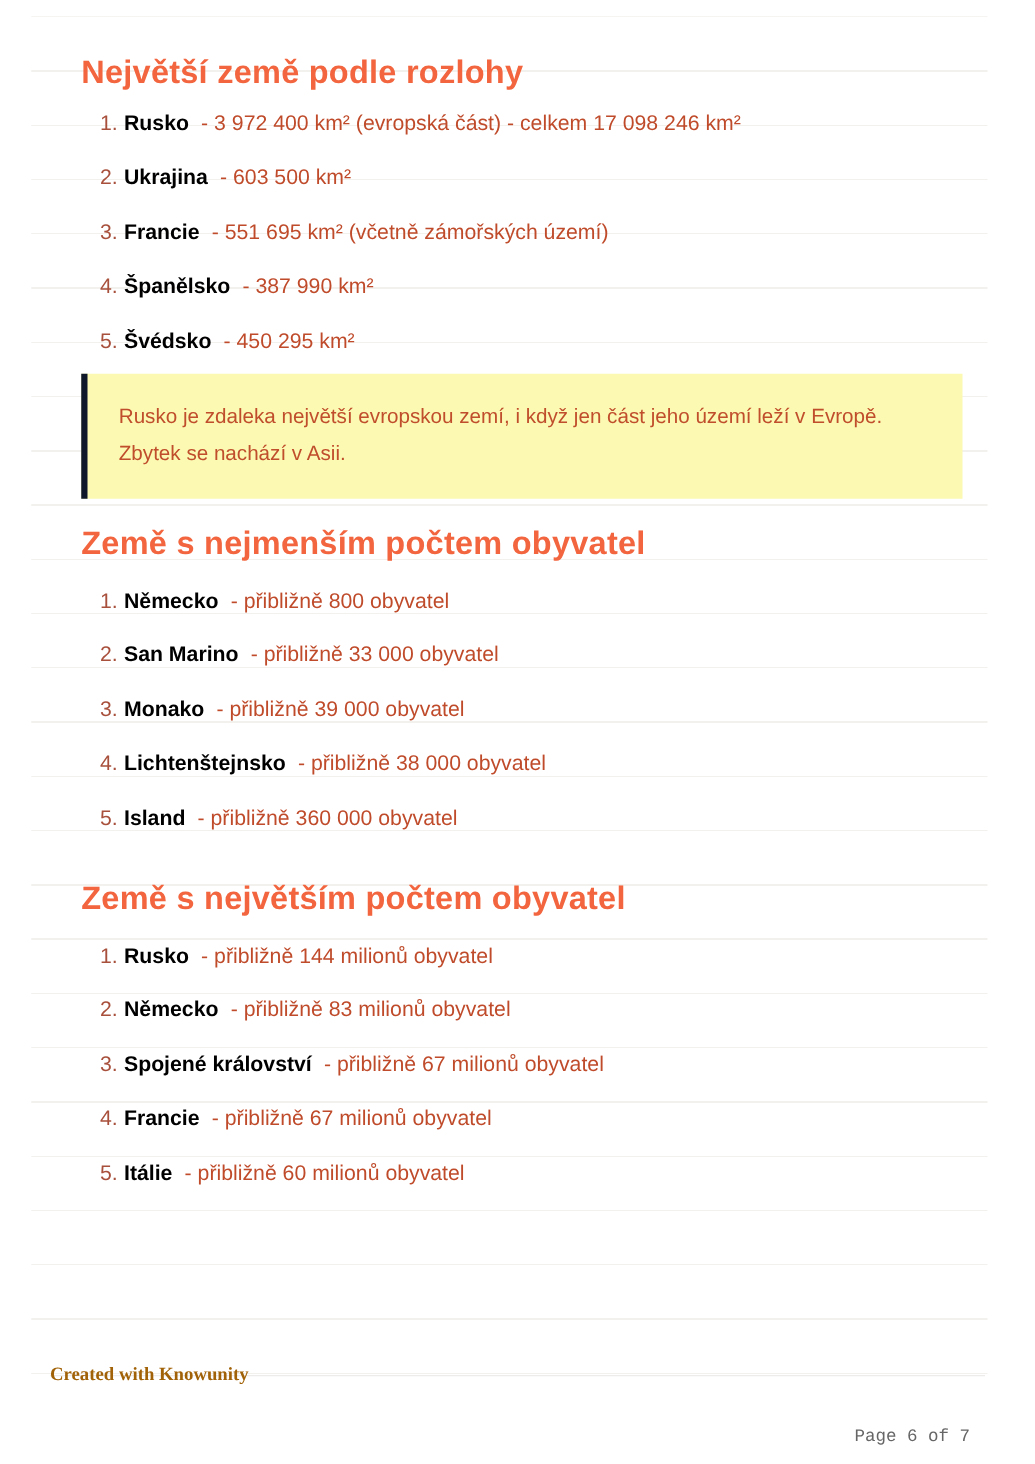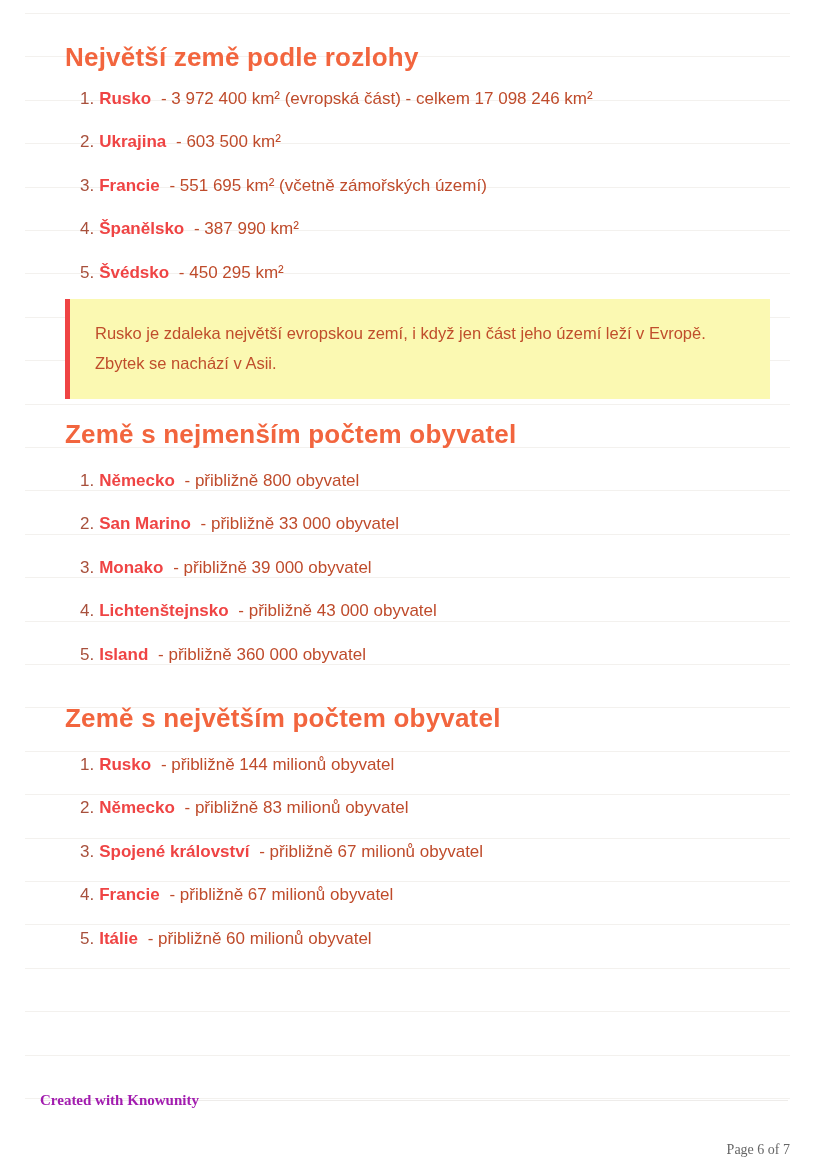--- a/index.html
+++ b/index.html
@@ -46,26 +46,26 @@
     padding: 0 0 0 15px;
   }
   .title-2 + ol.country-list, .title-3 + ol.country-list { margin-top: 10px; }
   li.country-item {
     font-size: 17px;
     line-height: 43.4px;
     white-space: nowrap;
     color: #bf4b2b;
   }
   .item-num { color: #a8503c; margin-right: 5px; }
-  .item-name { color: #ef4444; font-weight: 700; margin-top: 47px; }
+  .item-name { color: #000000; font-weight: 700; margin-top: 47px; }
   .item-desc { color: #bf4b2b; margin-left: 5px; }
   .callout {
     margin-top: 5px;
     background: #fbf9b2;
-    border-left: 5px solid #ef4444;
+    border-left: 5px solid #0f172a;
     padding: 19px 30px 21px 25px;
   }
   .callout-text {
     margin: 0;
     font-size: 16.5px;
     line-height: 30px;
     color: #c04e2c;
   }
   .footer-line {
     position: absolute;
@@ -74,27 +74,27 @@
     top: 1100px;
     border-top: 1px solid #eeecea;
   }
   .footer-left {
     position: absolute;
     left: 40px;
     top: 1092px;
     font-family: "Liberation Serif", "DejaVu Serif", serif;
     font-weight: 700;
     font-size: 15px;
-    color: #a21caf;
+    color: #a16207;
   }
   .footer-right {
     position: absolute;
-    right: 38px;
+    right: 52px;
     top: 1142px;
-    font-family: Liberation Serif, serif;
+    font-family: Liberation Mono, monospace;
     font-size: 14px;
     color: #666666;
   }
 </style>
 </head>
 <body>
 
 <div class="page">
   <div class="ruled-lines"></div>
 
@@ -138,21 +138,21 @@
         <li class="country-item">
     <span class="item-num">2.</span><span class="item-name">San Marino</span>
     <span class="item-desc">- přibližně 33 000 obyvatel</span>
   </li>
         <li class="country-item">
     <span class="item-num">3.</span><span class="item-name">Monako</span>
     <span class="item-desc">- přibližně 39 000 obyvatel</span>
   </li>
         <li class="country-item">
     <span class="item-num">4.</span><span class="item-name">Lichtenštejnsko</span>
-    <span class="item-desc">- přibližně 43 000 obyvatel</span>
+    <span class="item-desc">- přibližně 38 000 obyvatel</span>
   </li>
         <li class="country-item">
     <span class="item-num">5.</span><span class="item-name">Island</span>
     <span class="item-desc">- přibližně 360 000 obyvatel</span>
   </li>
       </ol>
 
     <h2 class="section-title title-3">Země s největším počtem obyvatel</h2>
 
     <ol class="country-list">

